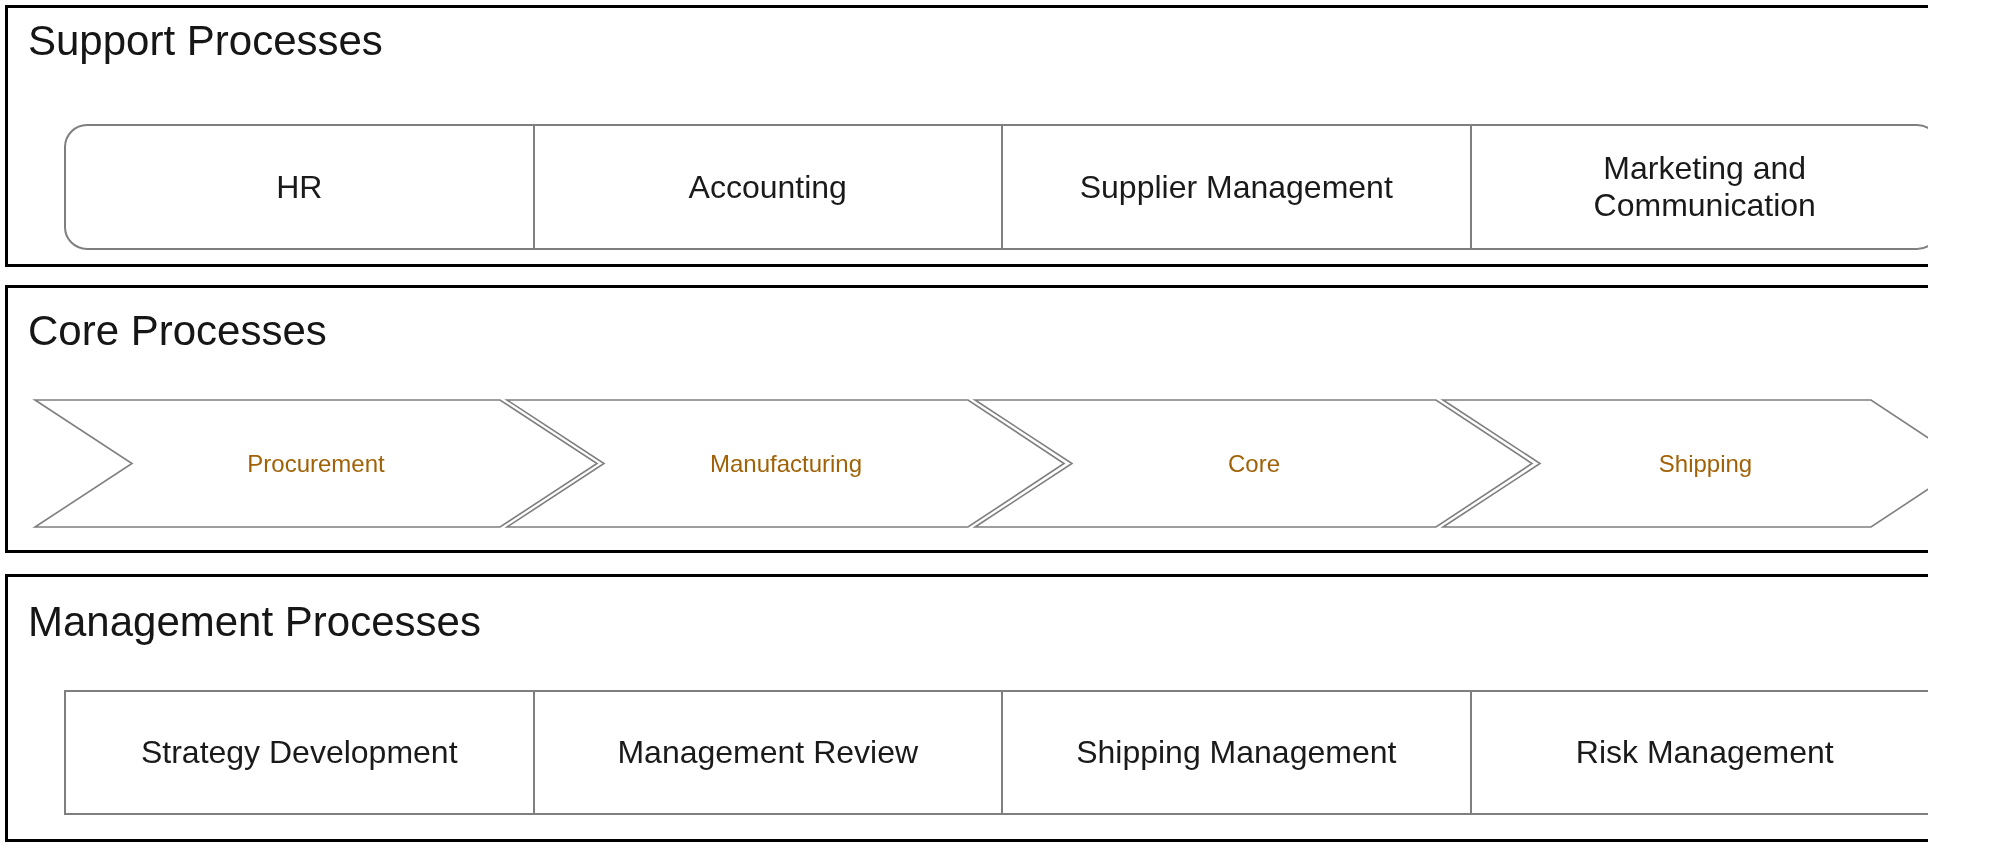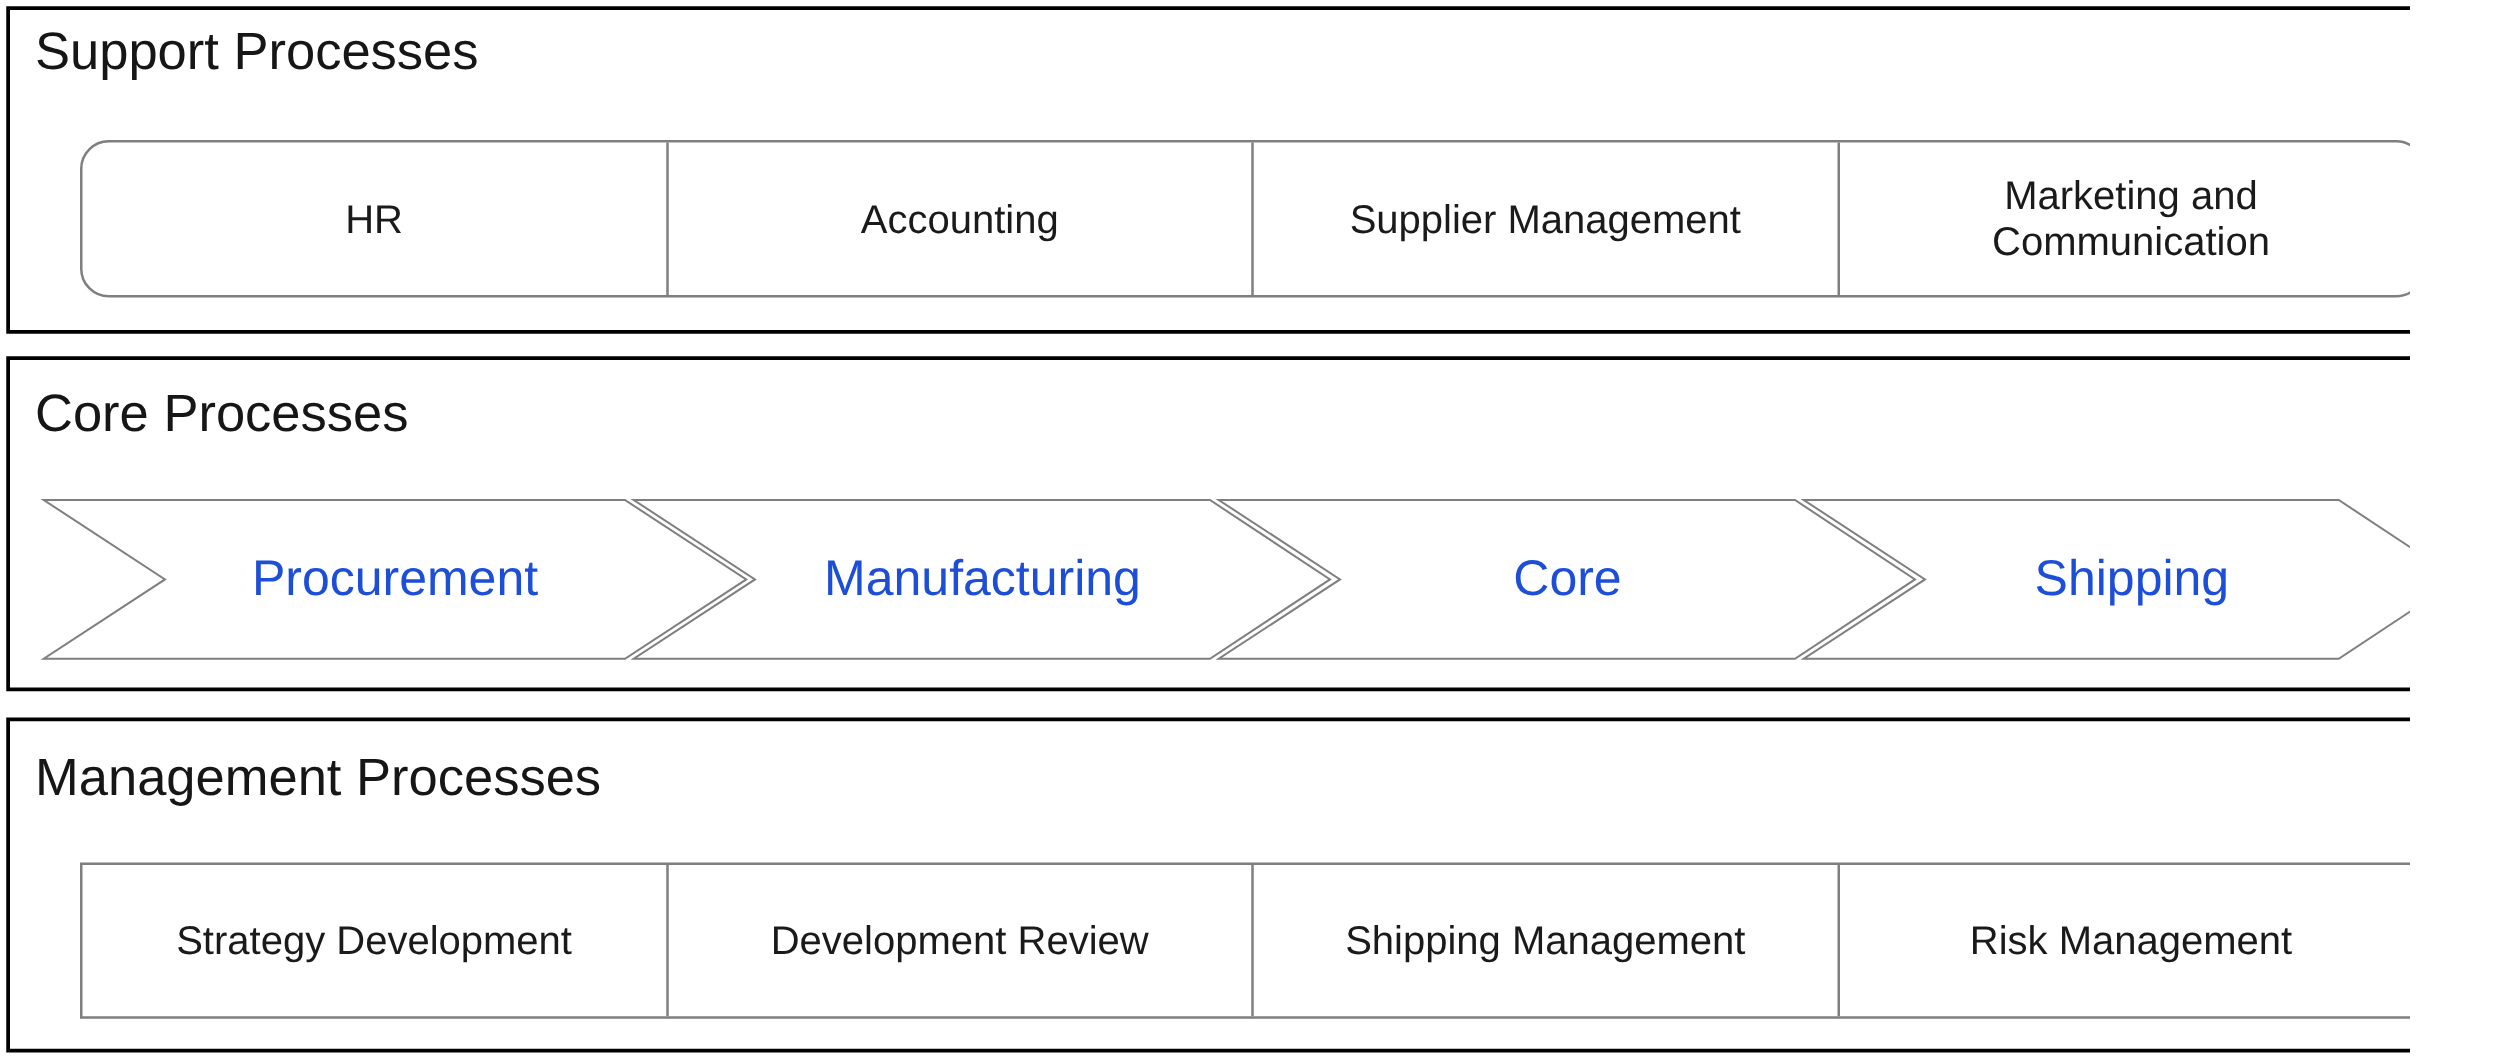--- a/index.html
+++ b/index.html
@@ -65,33 +65,33 @@
     height: 129px;
     display: block;
   }
   .chevron-label {
     position: absolute;
     top: 111px;
     height: 129px;
     display: flex;
     align-items: center;
     justify-content: center;
-    font-size: 40px;
-    color: #1d4ed8;
+    font-size: 24px;
+    color: #a16207;
     white-space: nowrap;
   }
 </style>
 </head>
 <body>
 
 <div id="canvas">
 
   <div class="panel" style="top:5px; height:256px;">
     <div class="panel-title" style="top:10px;">Support Processes</div>
-    <div class="box-row" style="top:104px;border-radius:23px;">
+    <div class="box-row" style="top:116px;border-radius:23px;">
       <div class="box-cell">
         <span class="cell-label">HR</span>
       </div>
       <div class="box-cell">
         <span class="cell-label">Accounting</span>
       </div>
       <div class="box-cell">
         <span class="cell-label">Supplier Management</span>
       </div>
       <div class="box-cell">
@@ -121,21 +121,21 @@
     <div class="chevron-label" style="left:1532px; width:331px;">Shipping</div>
   </div>
 
   <div class="panel" style="top:574px; height:262px;">
     <div class="panel-title" style="top:22px;">Management Processes</div>
     <div class="box-row" style="top:113px; height:125px;">
       <div class="box-cell">
         <span class="cell-label">Strategy Development</span>
       </div>
       <div class="box-cell">
-        <span class="cell-label">Development Review</span>
+        <span class="cell-label">Management Review</span>
       </div>
       <div class="box-cell">
         <span class="cell-label">Shipping Management</span>
       </div>
       <div class="box-cell">
         <span class="cell-label">Risk Management</span>
       </div>
     </div>
   </div>
 

